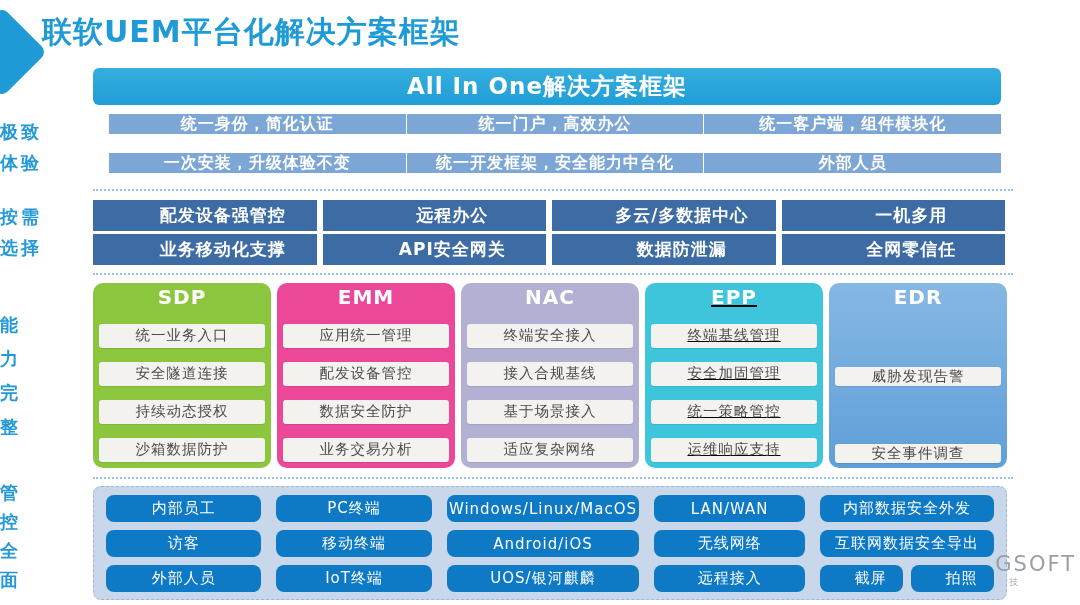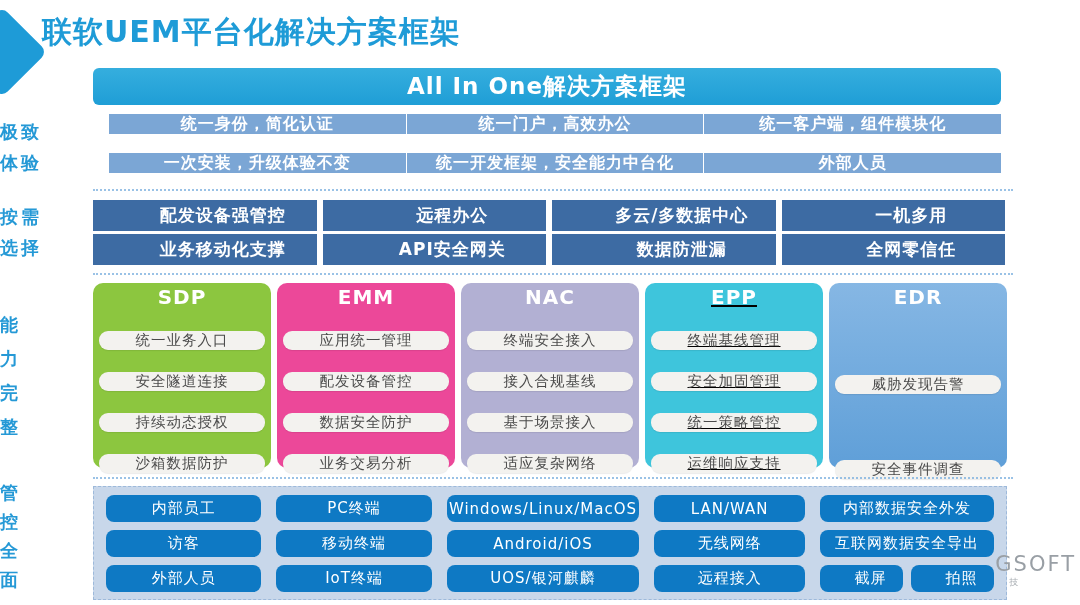--- a/index.html
+++ b/index.html
@@ -69,36 +69,36 @@
   }
   .cap-col {
     flex:1; border-radius:10px; padding:2px 6px 6px 6px;
     display:flex; flex-direction:column;
   }
   .cap-col .cap-head {
     height:32px; display:flex; align-items:center; justify-content:center;
     color:#fff; font-size:20px; font-weight:bold; letter-spacing:1px;
   }
   .cap-item {
-    background:#f3f2ef; border-radius:9px; height:31px; margin-top:22px;
+    background:#f3f2ef; border-radius:3px; height:31px; margin-top:14px;
     display:flex; align-items:center; justify-content:center;
     color:#4a4a4a; font-size:14.5px; letter-spacing:1px;
     box-shadow:0 1px 1px rgba(0,0,0,.08);
   }
   .col-sdp { background:#8cc63f; }
   .col-emm { background:#ec4899; }
   .col-nac { background:#b2b0d3; }
   .col-epp { background:#3ec5dc;text-decoration:underline; }
   .col-edr { background:linear-gradient(180deg,#86b7e4,#5f9fd8);gap:44px; }
   .col-dlp { background:#2aa1d8; }
 
   
   .mgmt {
     position:absolute; left:93px; top:486px; width:914px; height:114px;
-    background:#c8d7ea; border:1px dashed #9db9da; border-radius:0;
+    background:#c8d7ea; border:1px dashed #9db9da; border-radius:8px;
     padding:8px 12px;
     display:grid; grid-template-columns:1fr 1fr 1.24fr 0.97fr 1.12fr; gap:8px 15px;
   }
   .mgmt-col { display:flex; flex-direction:column; gap:8px; }
   .mgmt-box {
     background:#0e79c4; border-radius:8px; height:27px; flex:0 0 27px;
     display:flex; align-items:center; justify-content:center;
     color:#fff; font-size:15px; letter-spacing:1px;
   }
   .mgmt-split { display:flex; gap:8px; }

